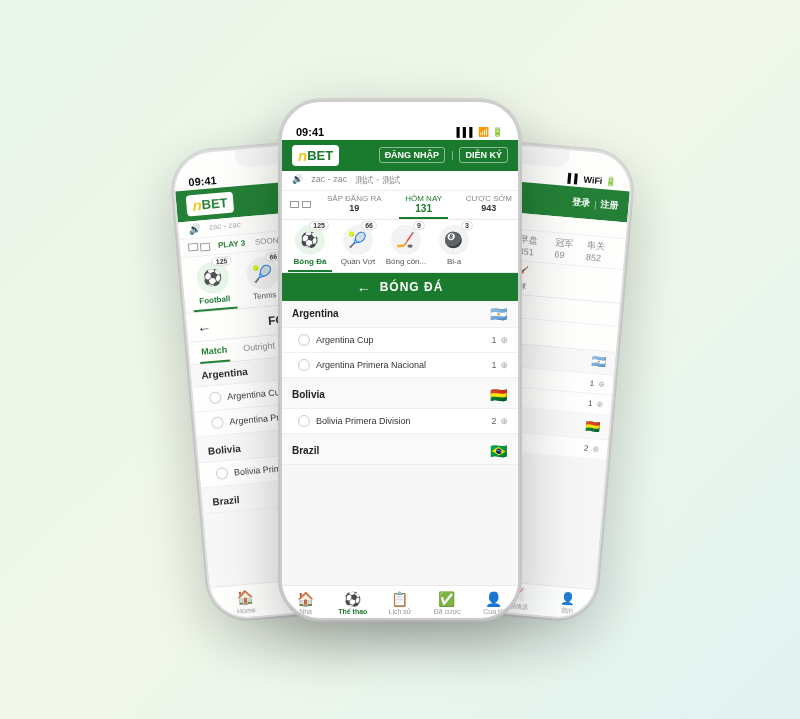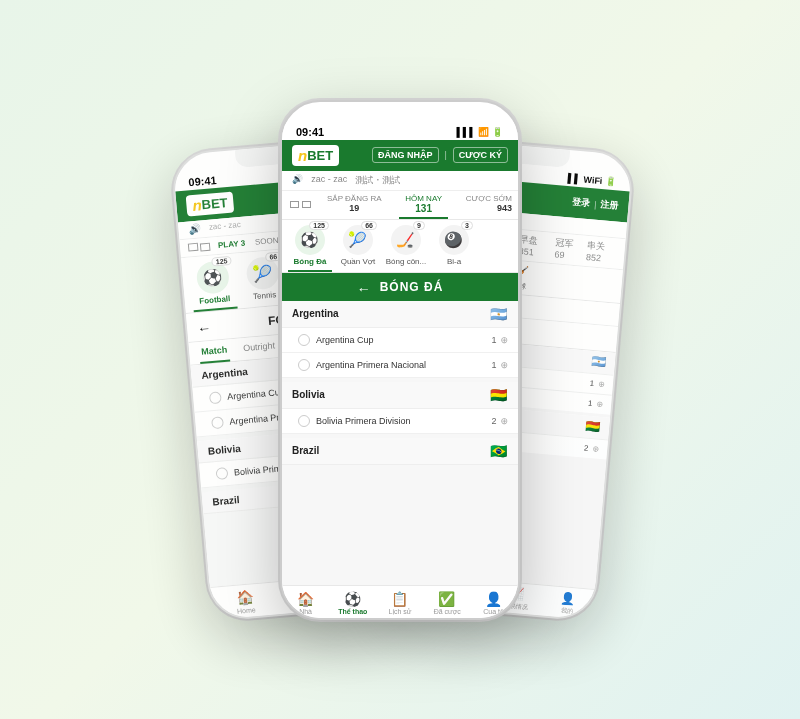--- a/index.html
+++ b/index.html
@@ -560,21 +560,21 @@
     </div>
   </div>
   <div class="header-bar">
     <div class="logo">
       <span class="n" style="color:#f5c518;font-style:italic;font-size:15px;font-weight:900">n</span>
         <span style="color:#1a7a2e;font-weight:900;font-size:13px">BET</span>
     </div>
     <div class="header-actions">
       <span class="header-btn">ĐĂNG NHẬP</span>
       <span class="header-divider">|</span>
-      <span class="header-btn">CƯỢC KÝ</span>
+      <span class="header-btn">DIỄN KÝ</span>
     </div>
   </div>
   <div class="sub-header">
     <span>🔊</span>
     <span>zac - zac</span>
     <span>測試・測試</span>
   </div>
 
   <div style="display:flex;background:#fff;border-bottom:1px solid #e8e8e8;flex-shrink:0">
     <div style="display:flex;gap:3px;align-items:center;padding:4px 8px 4px;margin-right:2px;flex-shrink:0">
@@ -583,21 +583,21 @@
     </div>
     <div style="flex:1;display:flex;justify-content:space-between">
       <div style="display:flex;flex-direction:column;align-items:center;padding:3px 6px;font-size:8px;color:#888">
         <span>SẮP ĐĂNG RA</span>
         <span style="color:#333;font-weight:600;font-size:9px">19</span>
       </div>
       <div style="display:flex;flex-direction:column;align-items:center;padding:3px 6px;font-size:8px;color:#1a7a2e;border-bottom:2px solid #1a7a2e">
         <span>HÔM NAY</span>
         <span style="color:#1a7a2e;font-weight:700;font-size:10px">131</span>
       </div>
-      <div style="display:flex;flex-direction:column;align-items:flex-end;padding:3px 6px;font-size:8px;color:#888">
+      <div style="display:flex;flex-direction:column;align-items:center;padding:3px 6px;font-size:8px;color:#888">
         <span>CƯỢC SỚM</span>
         <span style="color:#333;font-weight:600;font-size:9px">943</span>
       </div>
     </div>
   </div>
 
   <div class="sports-tabs" style="padding:5px 6px 0;gap:4px">
     <div class="sport-tab active">
       <div class="sport-icon" style="background:#e8f5e9;width:30px;height:30px;font-size:15px">
         ⚽<span class="sport-count">125</span>

